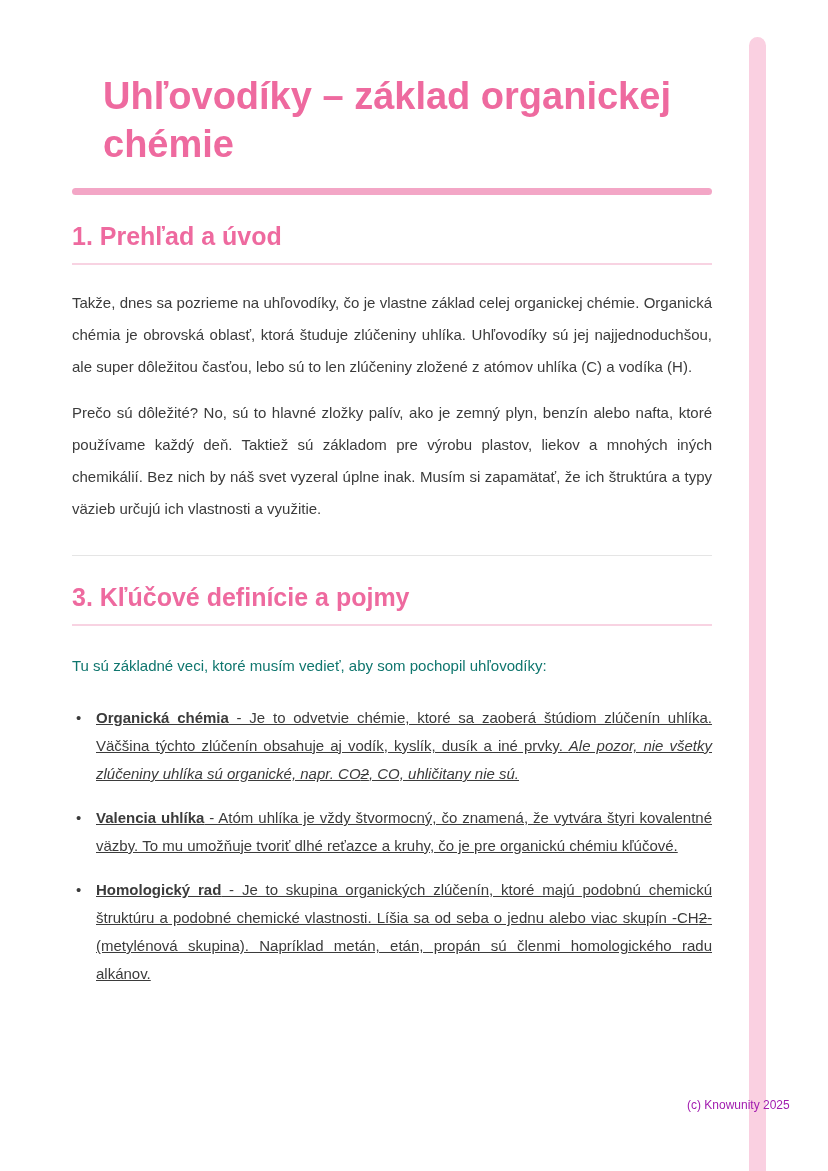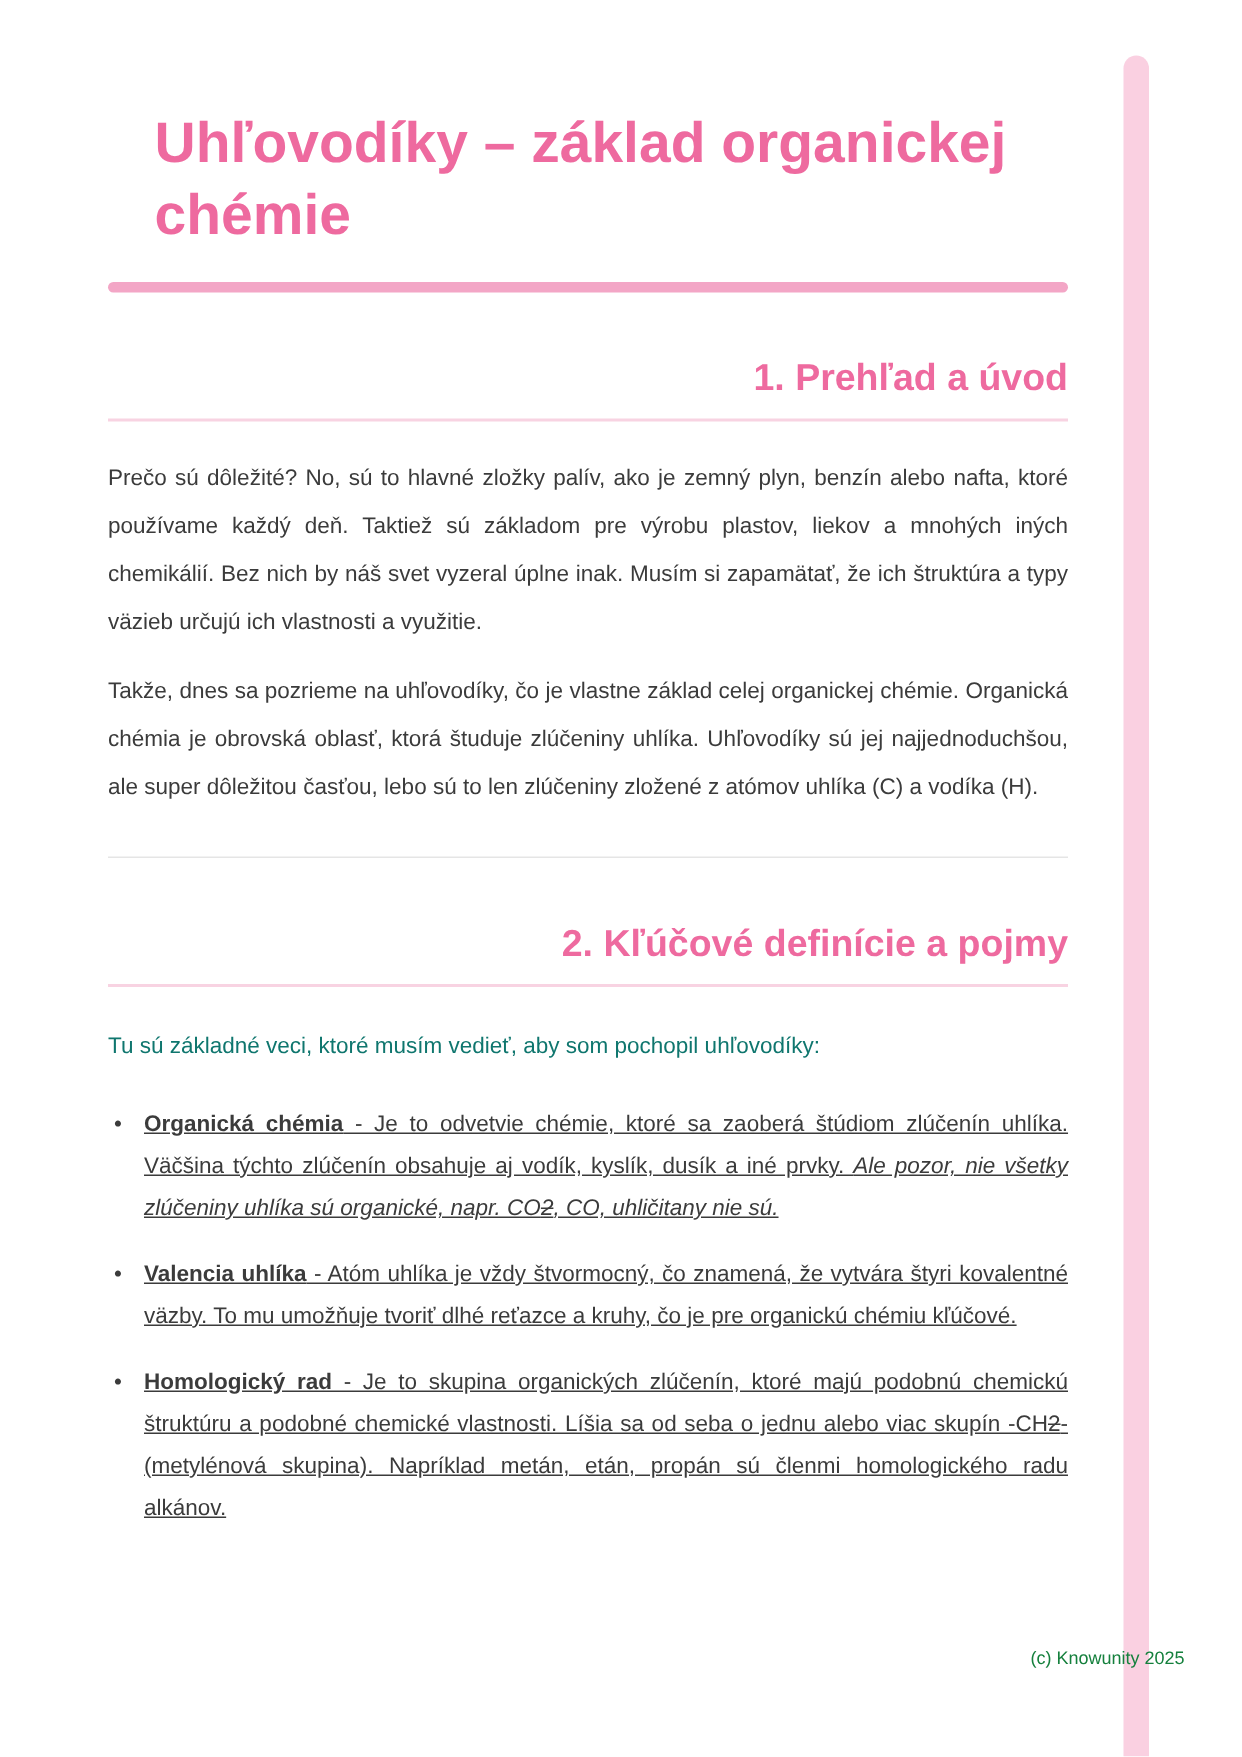--- a/index.html
+++ b/index.html
@@ -26,22 +26,21 @@
     height: 7px;
     background: #f3a6c6;
     border-radius: 4px;
     margin-top: 20px;
   }
   .section-heading {
     color: #ee6a9f;
     font-size: 25px;
     line-height: 30px;
     font-weight: bold;
-    margin-top: 42px;
-    text-align: right;
+    margin-top: 26px;
   }
   .heading-rule {
     height: 2px;
     background: #f8d3e2;
     margin-top: 12px;
   }
   p.body-par {
     font-size: 15px;
     line-height: 32px;
     text-align: justify;
@@ -92,45 +91,45 @@
     width: 17px;
     height: 1134px;
     background: #fad0e1;
     border-radius: 9px 9px 0 0;
   }
   .copyright {
     position: absolute;
     top: 1098px;
     left: 687px;
     font-size: 12px;
-    color: #15803d;
+    color: #a21caf;
     z-index: 2;
     white-space: nowrap;
   }
 </style>
 </head>
 <body>
 
 <div class="side-accent"></div>
 <div class="copyright">(c) Knowunity 2025</div>
 
 <div class="page">
 
   <h1 class="doc-title">Uhľovodíky – základ organickej chémie</h1>
   <div class="title-rule"></div>
 
   <h2 class="section-heading">1. Prehľad a úvod</h2>
   <div class="heading-rule"></div>
 
+  <p class="body-par">Takže, dnes sa pozrieme na uhľovodíky, čo je vlastne základ celej organickej chémie. Organická chémia je obrovská oblasť, ktorá študuje zlúčeniny uhlíka. Uhľovodíky sú jej najjednoduchšou, ale super dôležitou časťou, lebo sú to len zlúčeniny zložené z atómov uhlíka (C) a vodíka (H).</p>
   <p class="body-par">Prečo sú dôležité? No, sú to hlavné zložky palív, ako je zemný plyn, benzín alebo nafta, ktoré používame každý deň. Taktiež sú základom pre výrobu plastov, liekov a mnohých iných chemikálií. Bez nich by náš svet vyzeral úplne inak. Musím si zapamätať, že ich štruktúra a typy väzieb určujú ich vlastnosti a využitie.</p>
-  <p class="body-par">Takže, dnes sa pozrieme na uhľovodíky, čo je vlastne základ celej organickej chémie. Organická chémia je obrovská oblasť, ktorá študuje zlúčeniny uhlíka. Uhľovodíky sú jej najjednoduchšou, ale super dôležitou časťou, lebo sú to len zlúčeniny zložené z atómov uhlíka (C) a vodíka (H).</p>
 
   <hr class="section-div">
 
-  <h2 class="section-heading">2. Kľúčové definície a pojmy</h2>
+  <h2 class="section-heading">3. Kľúčové definície a pojmy</h2>
   <div class="heading-rule"></div>
 
   <p class="intro-par">Tu sú základné veci, ktoré musím vedieť, aby som pochopil uhľovodíky:</p>
 
   <ul class="def-list">
     <li><strong>Organická chémia</strong><span> - Je to odvetvie chémie, ktoré sa zaoberá štúdiom zlúčenín uhlíka. Väčšina týchto zlúčenín obsahuje aj vodík, kyslík, dusík a iné prvky. </span><em>Ale pozor, nie všetky zlúčeniny uhlíka sú organické, napr. CO</em><em class="struck">2</em><em>, CO, uhličitany nie sú.</em></li>
 
 
     <li><strong>Valencia uhlíka</strong><span> - Atóm uhlíka je vždy štvormocný, čo znamená, že vytvára štyri kovalentné väzby. To mu umožňuje tvoriť dlhé reťazce a kruhy, čo je pre organickú chémiu kľúčové.</span></li>
 

